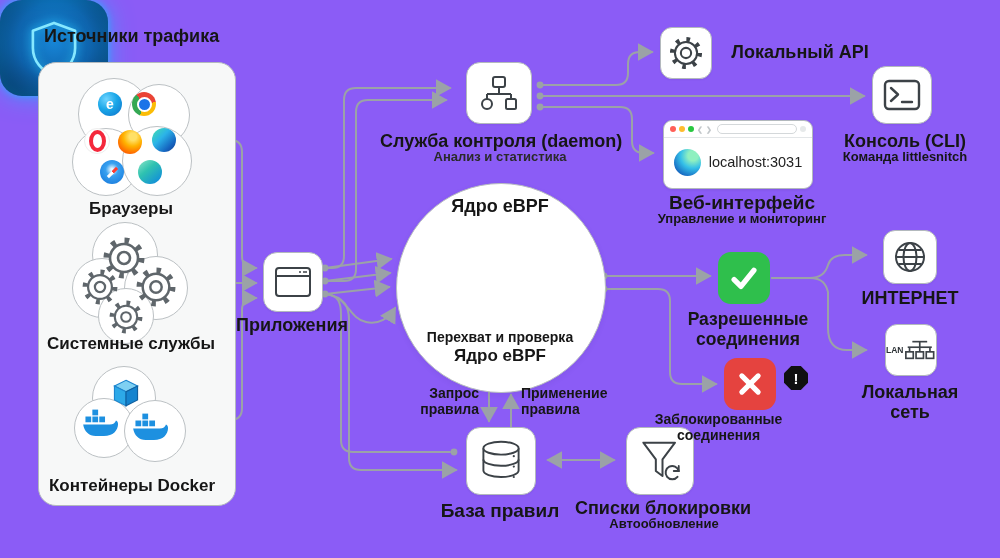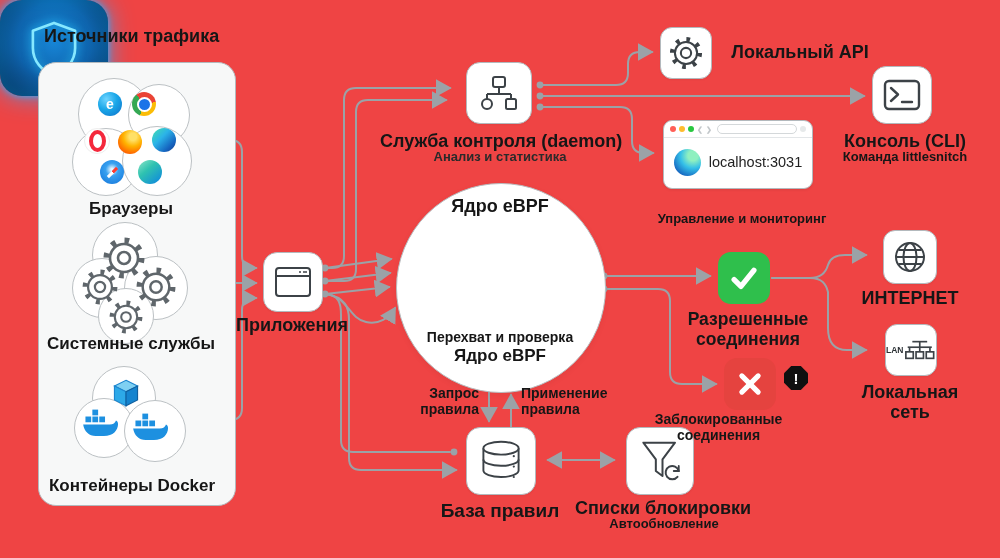--- a/index.html
+++ b/index.html
@@ -1,16 +1,16 @@
 <!DOCTYPE html>
 <html><head>
 <meta charset="utf-8">
 <style>
   html,body{margin:0;padding:0;background:#fff;}
-  .canvas{position:relative;width:1000px;height:558px;background:#ef4444;overflow:hidden;
+  .canvas{position:relative;width:1000px;height:558px;background:#8b5cf6;overflow:hidden;
           font-family:"Liberation Sans",sans-serif;color:#151515;}
   .abs{position:absolute;}
   svg{display:block;}
   .wires{position:absolute;left:0;top:0;z-index:1;}
   .lbl{position:absolute;z-index:3;font-weight:700;color:#161616;text-align:center;line-height:1.12;}
   .sub{font-weight:700;}
   .node{position:absolute;z-index:2;background:#fff;border:1.6px solid #b3b9bd;border-radius:14px;
         display:flex;align-items:center;justify-content:center;box-shadow:0 1px 2px rgba(0,0,0,.05);}
   .srcbox{position:absolute;left:38px;top:62px;width:196px;height:442px;background:#f7f8f8;
           border:1.6px solid #b3b9bd;border-radius:18px;z-index:1;}
@@ -236,20 +236,21 @@
       <span class="chev">❮</span>
       <span class="chev">❯</span>
       <span class="wfield"></span>
       <span class="wdot" style="background:#e6e9ea;"></span>
     </div>
     <div class="webbody">
       <span class="edgelogo"></span>
       <span class="url">localhost:3031</span>
     </div>
   </div>
+  <div class="lbl" style="left:662px;top:192px;width:160px;font-size:19px;white-space:nowrap;">Веб-интерфейс</div>
   <div class="lbl sub" style="left:652px;top:212px;width:180px;font-size:13px;white-space:nowrap;">Управление и мониторинг</div>
 
   <div class="node" style="left:872px;top:66px;width:58px;height:56px;">
     <svg width="38" height="32" viewBox="0 0 38 32">
       <rect x="2" y="2" width="34" height="28" rx="4" fill="#fff" stroke="#3c4247" stroke-width="2.4"></rect>
       <polyline points="8,9 15,15.5 8,22" fill="none" stroke="#3c4247" stroke-width="2.4" stroke-linecap="round" stroke-linejoin="round"></polyline>
       <line x1="19" y1="23" x2="29" y2="23" stroke="#3c4247" stroke-width="2.4" stroke-linecap="round"></line>
     </svg>
   </div>
   <div class="lbl" style="left:835px;top:131px;width:140px;font-size:18px;white-space:nowrap;">Консоль (CLI)</div>

